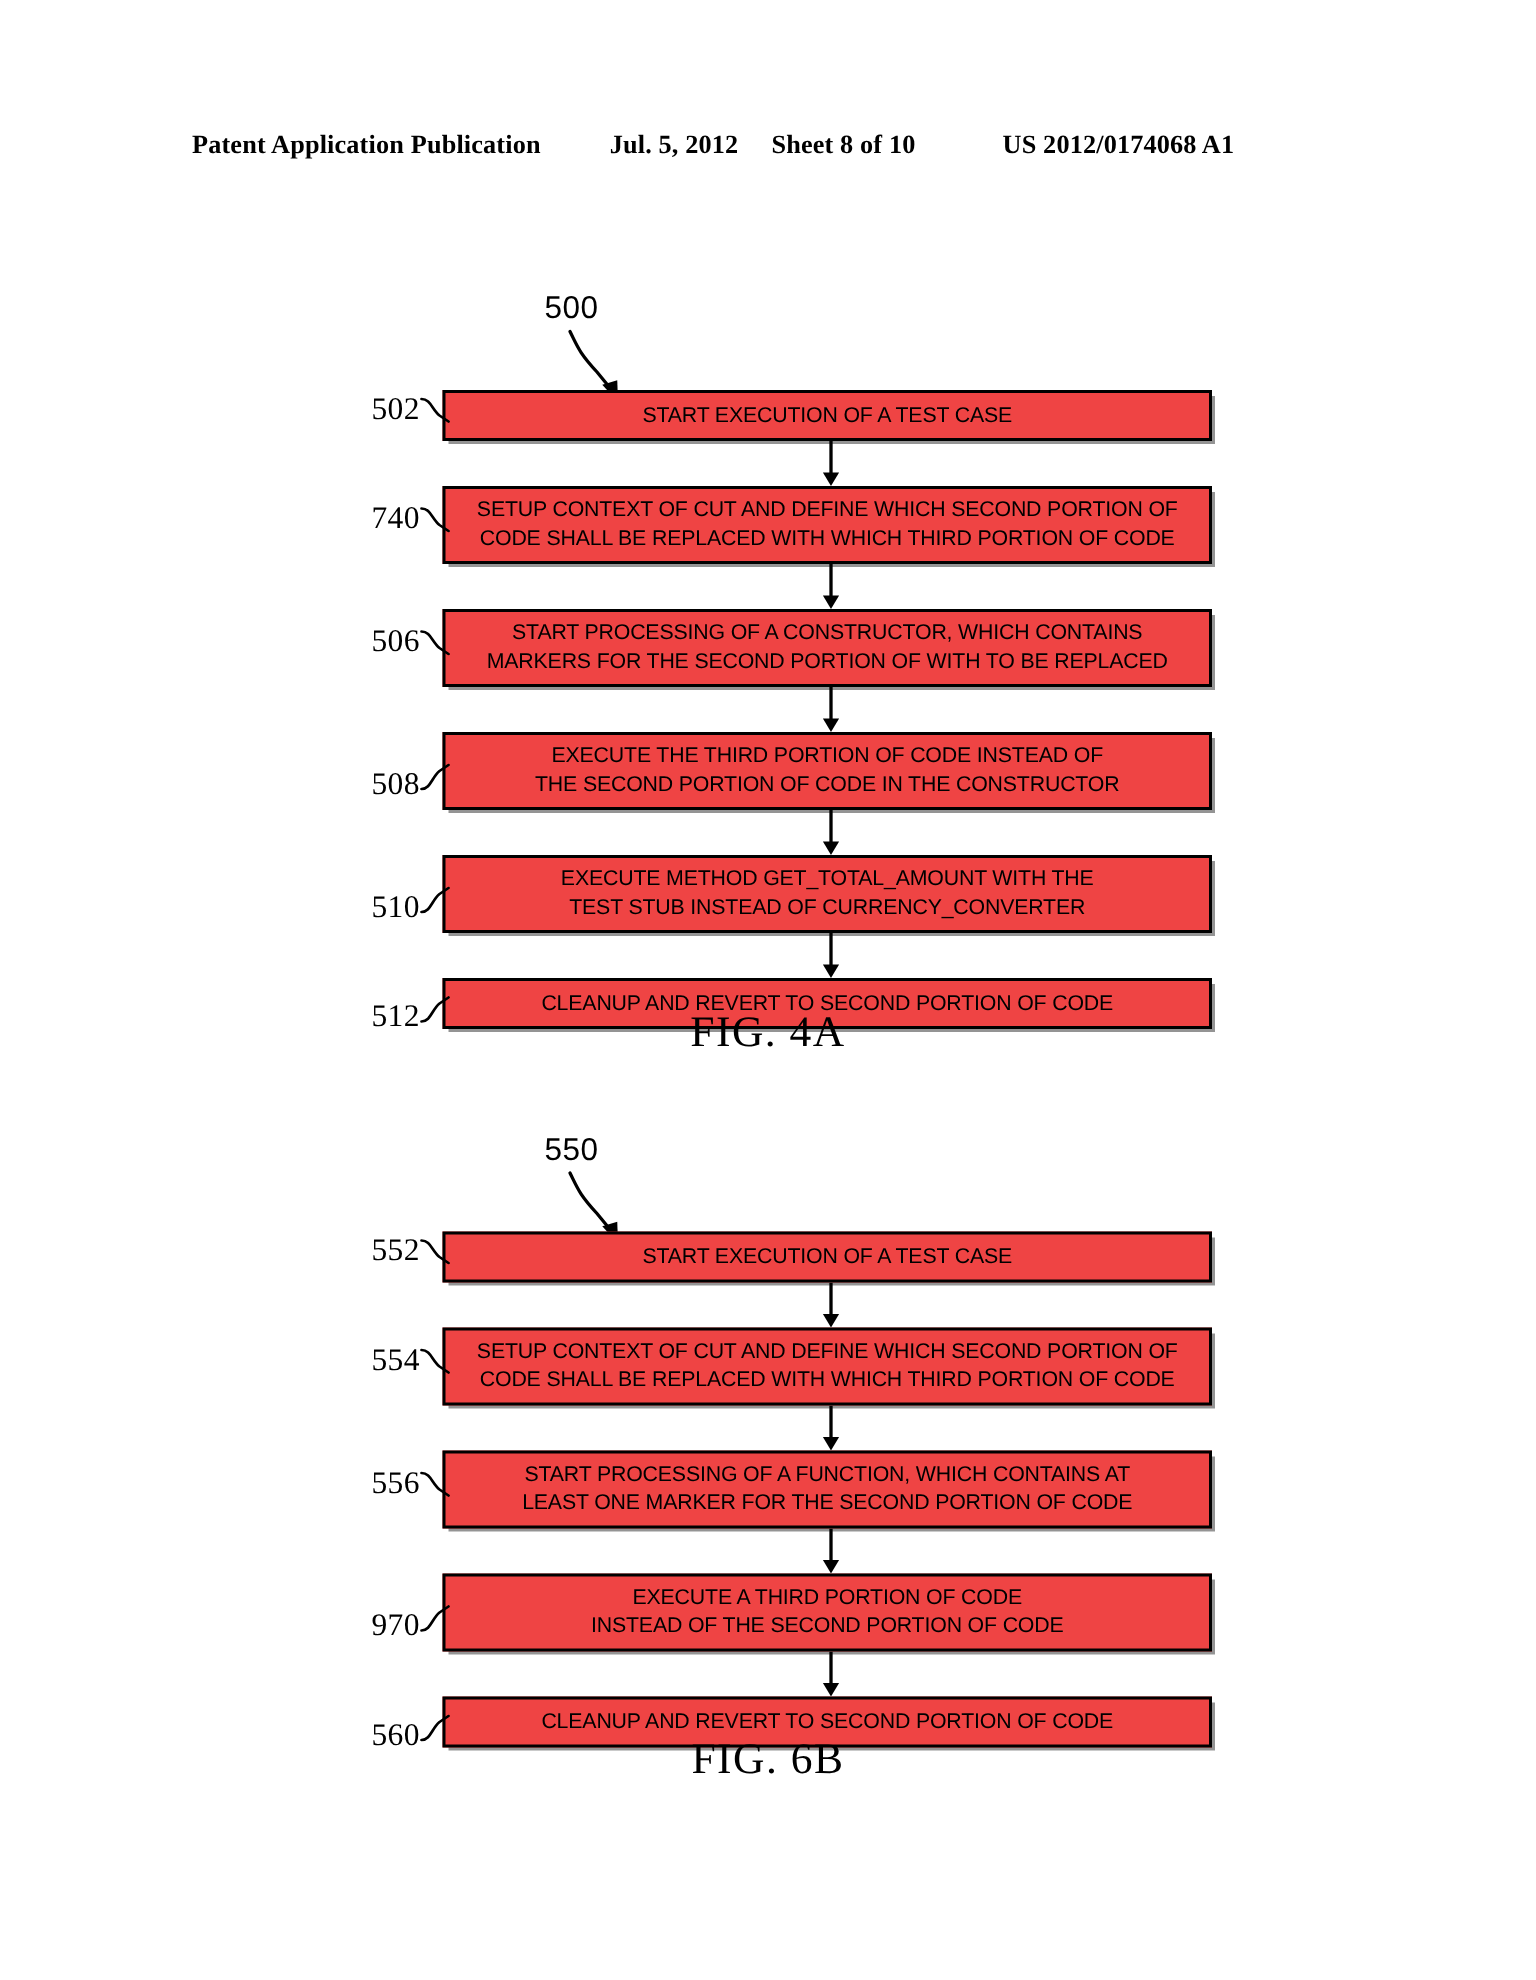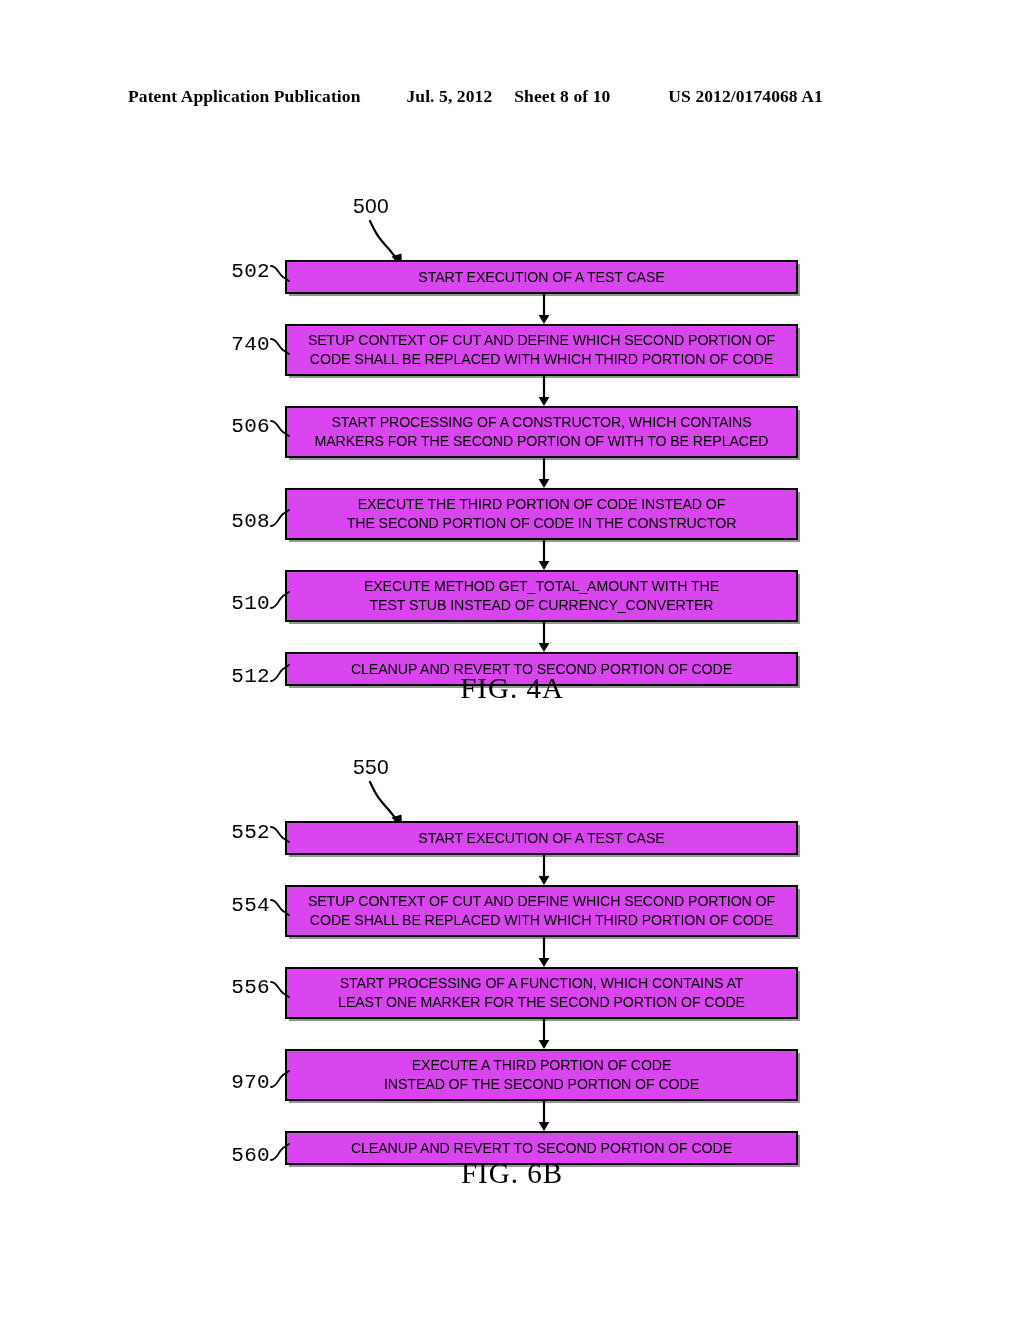--- a/index.html
+++ b/index.html
@@ -34,63 +34,63 @@
     text-align: center;
   }
   .hdr-pub   { margin-right: 46px; }
   .hdr-date  { margin-right: 22px; }
   .hdr-sheet { margin-right: 58px; }
   .hdr-num   { }
 
   
   .figure {
     position: absolute;
-    left: 8px;
+    left: 18px;
     width: 928px;
   }
   #figure-4a { top: 185px; height: 530px; }
   #figure-4b { top: 748px; height: 465px; }
 
   
   .flow {
     position: absolute;
     left: 0;
     top: 0;
     width: 1024px;
   }
 
   
   .flow-box {
     position: absolute;
     left: 277px;
     width: 513px;
     box-sizing: border-box;
     border: 2px solid #000;
-    background: #d946ef;
+    background: #ef4444;
     box-shadow: 3px 3px 0 -1px rgba(0,0,0,0.42);
     display: flex;
     align-items: center;
     justify-content: center;
     text-align: center;
   }
   .flow-box .box-text {
     font-family: "Liberation Sans", sans-serif;
     font-size: 14.2px;
     line-height: 19px;
     letter-spacing: -0.1px;
     padding: 0 10px;
     white-space: pre-line;
   }
   .box-h1 { height: 34px; }
   .box-h2 { height: 52px; }
 
   
   .step-num {
     position: absolute;
-    font-family: Liberation Mono, monospace;
+    font-family: Liberation Serif, serif;
     font-size: 21px;
     letter-spacing: 0.3px;
     text-align: right;
     width: 48px;
     left: 214px;
   }
 
   
   .leader {
     position: absolute;

